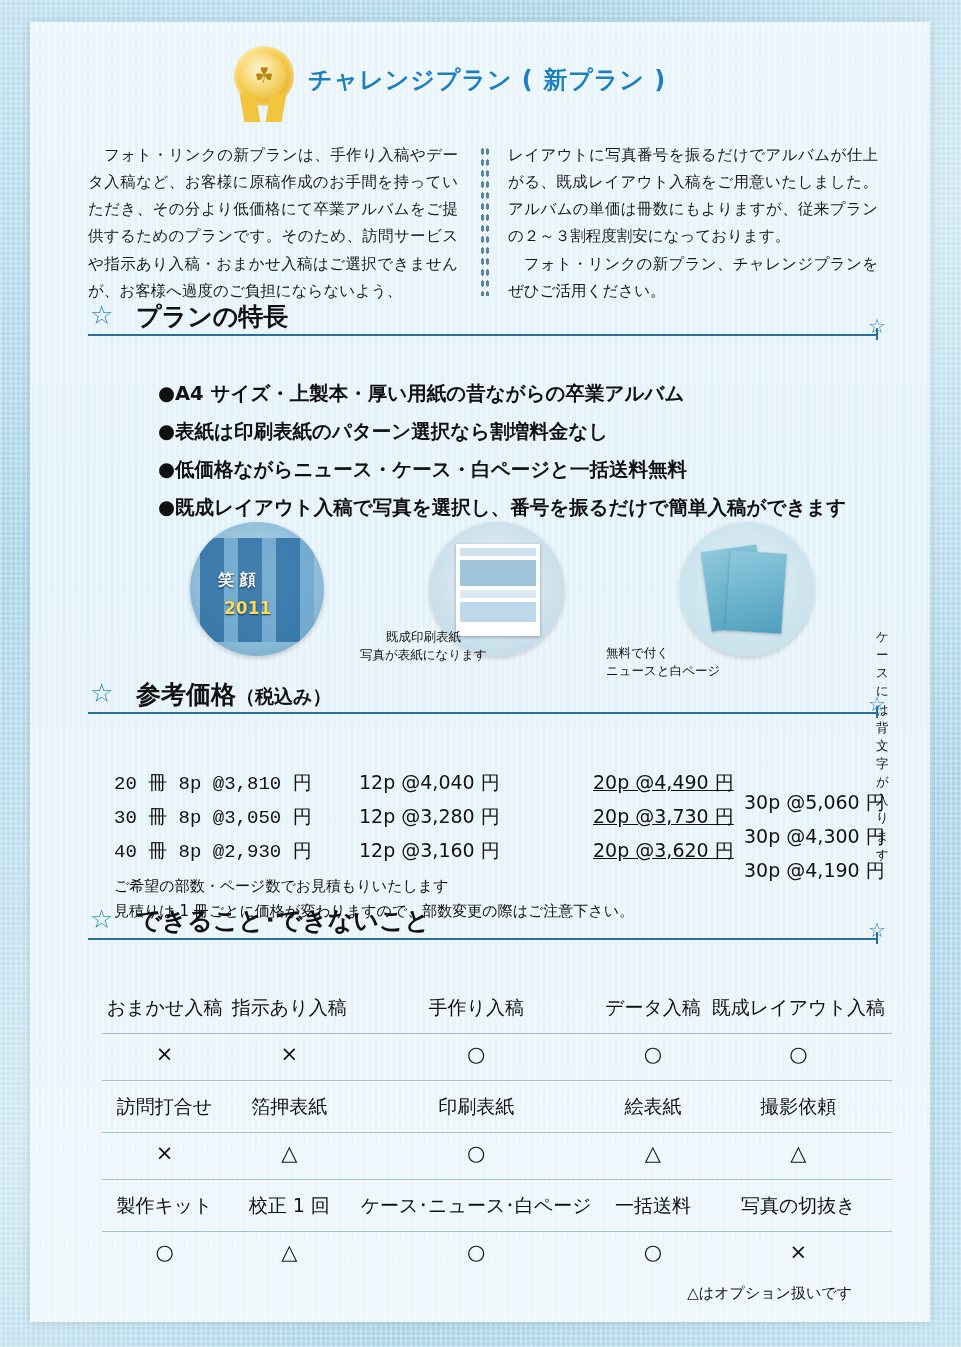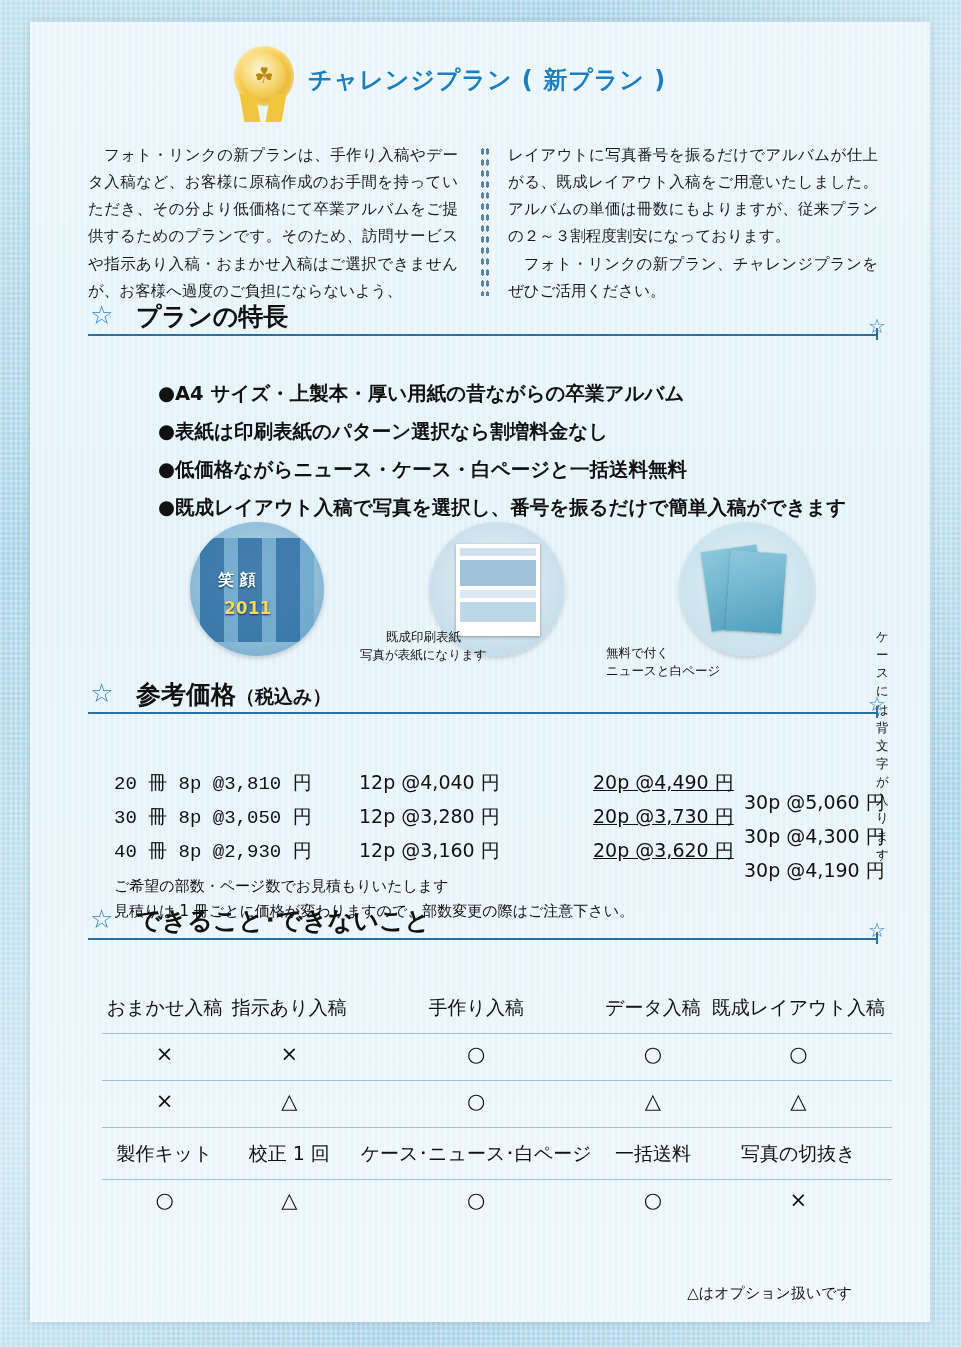--- a/index.html
+++ b/index.html
@@ -217,20 +217,27 @@
         <td>データ入稿</td>
         <td>既成レイアウト入稿</td>
       </tr>
       <tr class="val">
         <td>×</td>
         <td>×</td>
         <td>○</td>
         <td>○</td>
         <td>○</td>
       </tr>
+      <tr class="hdr">
+        <td>訪問打合せ</td>
+        <td>箔押表紙</td>
+        <td>印刷表紙</td>
+        <td>絵表紙</td>
+        <td>撮影依頼</td>
+      </tr>
       <tr class="val">
         <td>×</td>
         <td>△</td>
         <td>○</td>
         <td>△</td>
         <td>△</td>
       </tr>
       <tr class="hdr">
         <td>製作キット</td>
         <td>校正 1 回</td>

